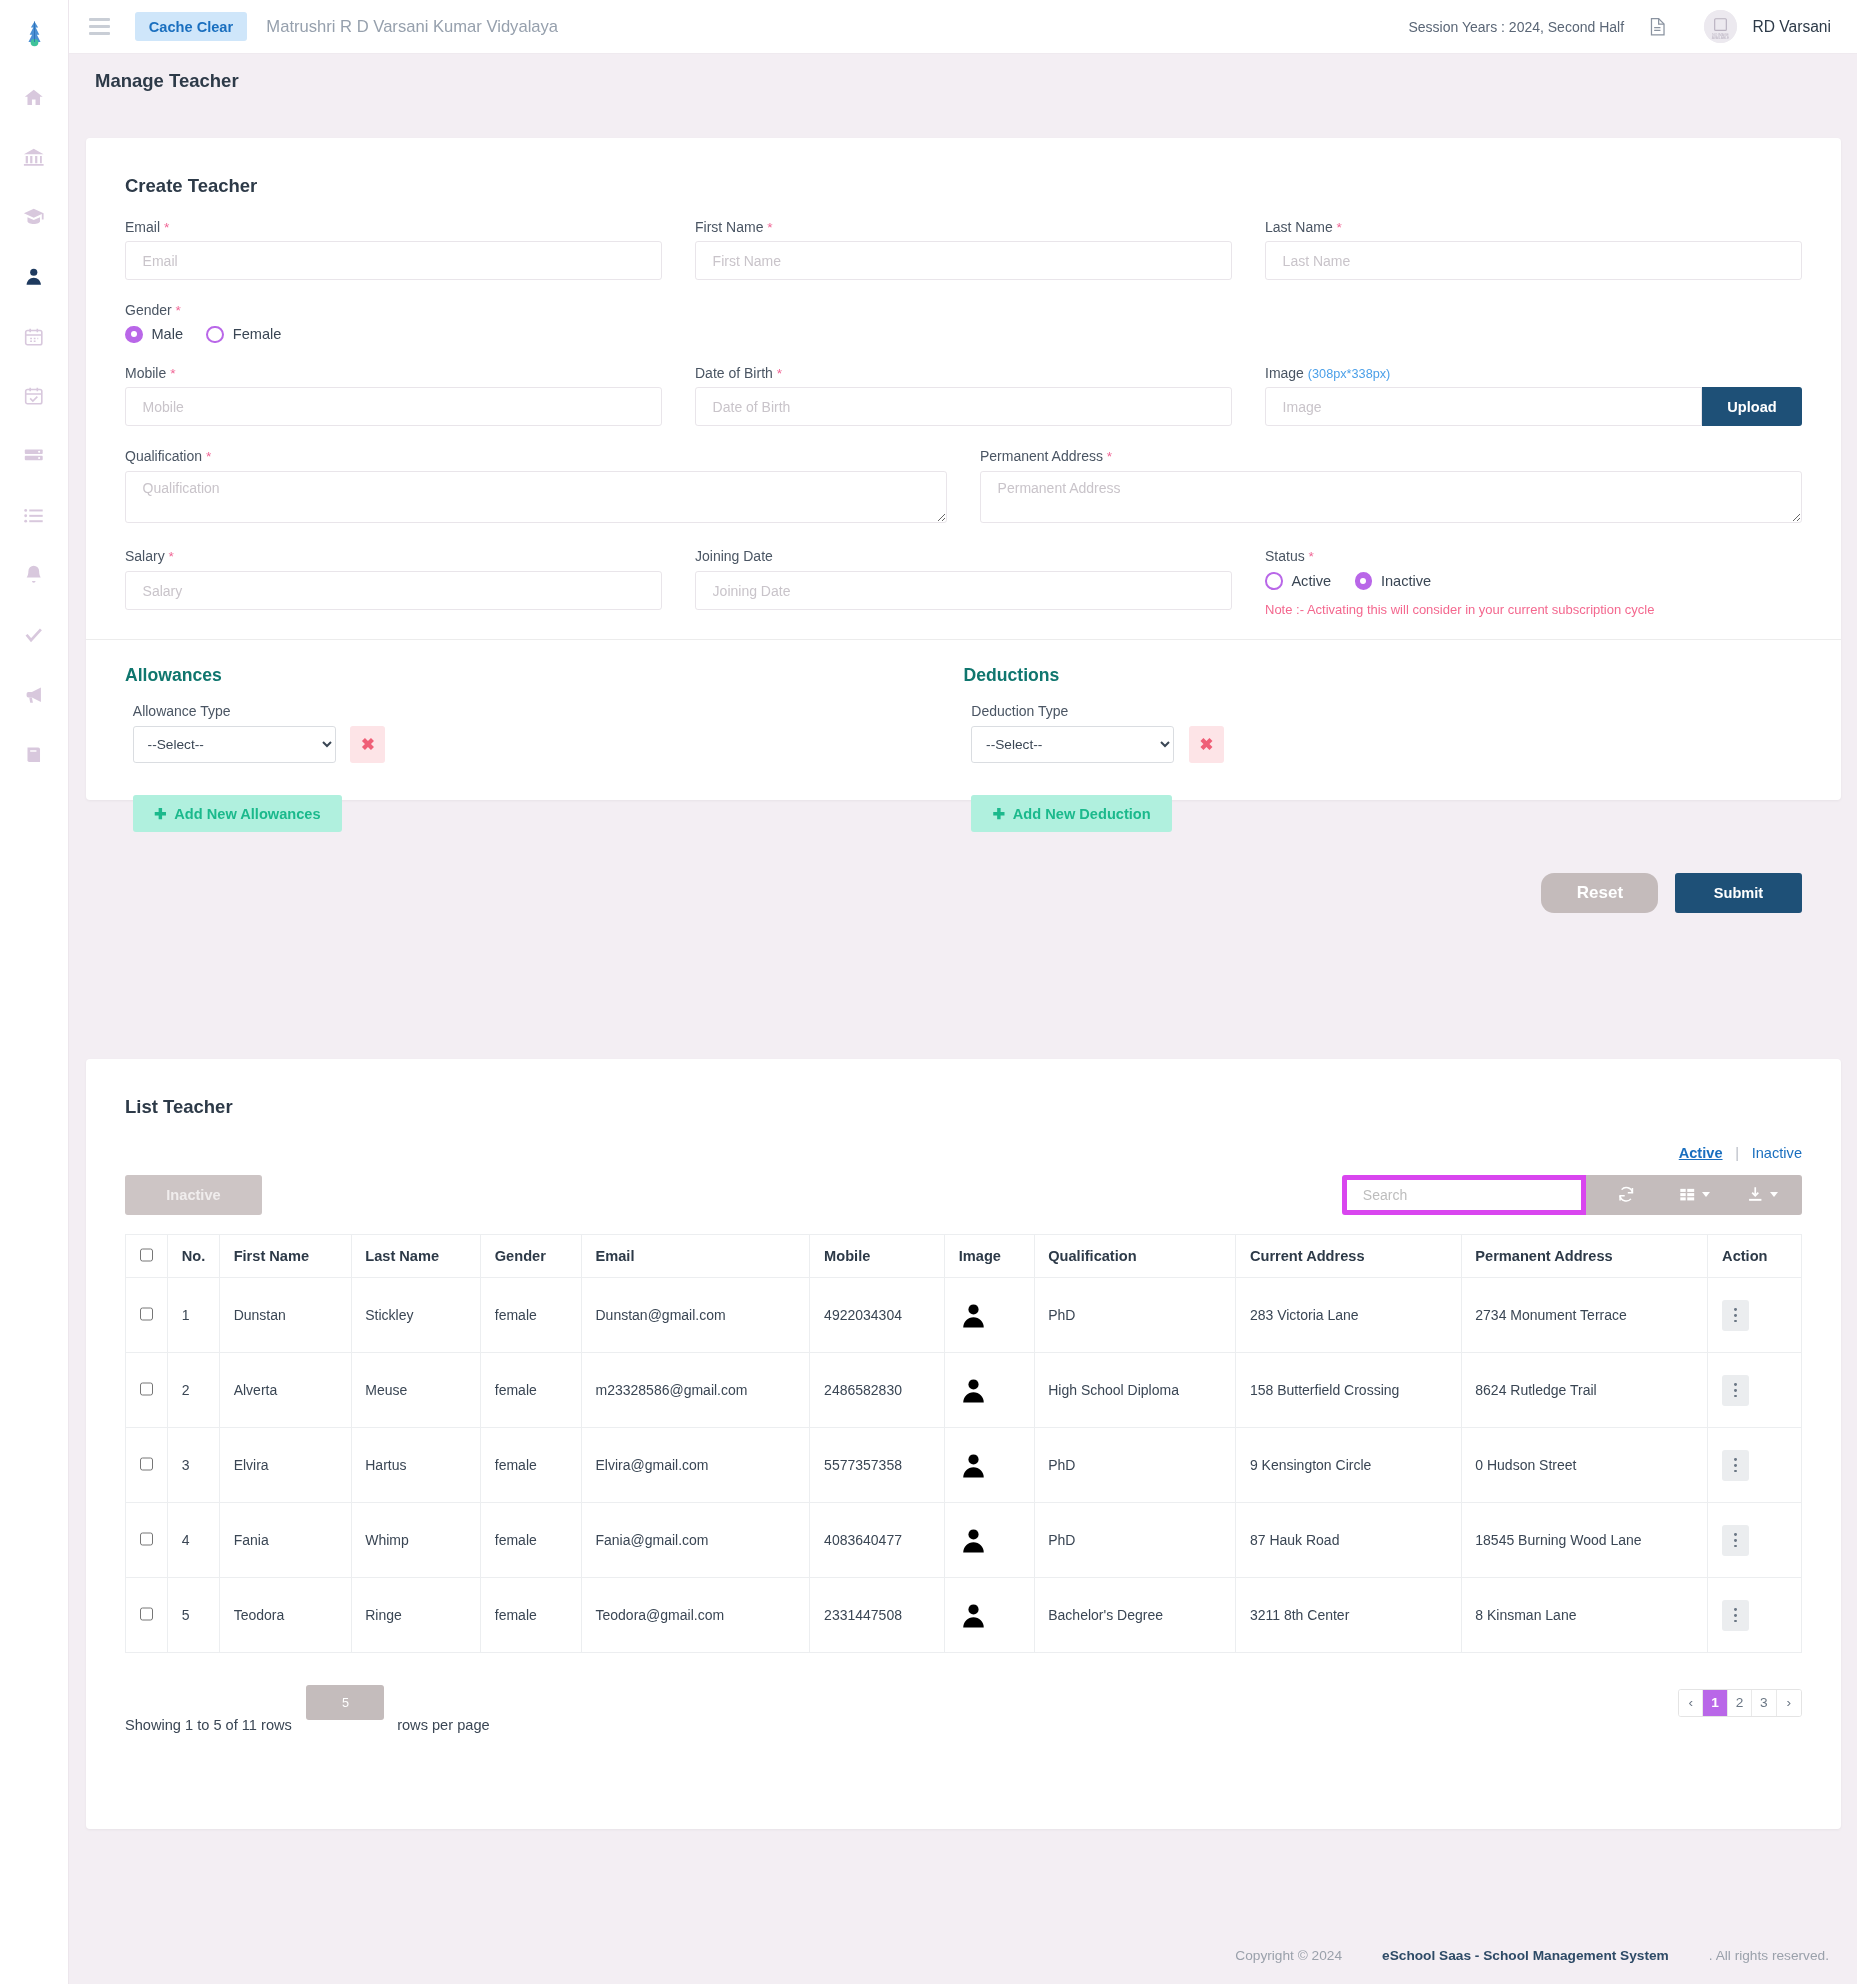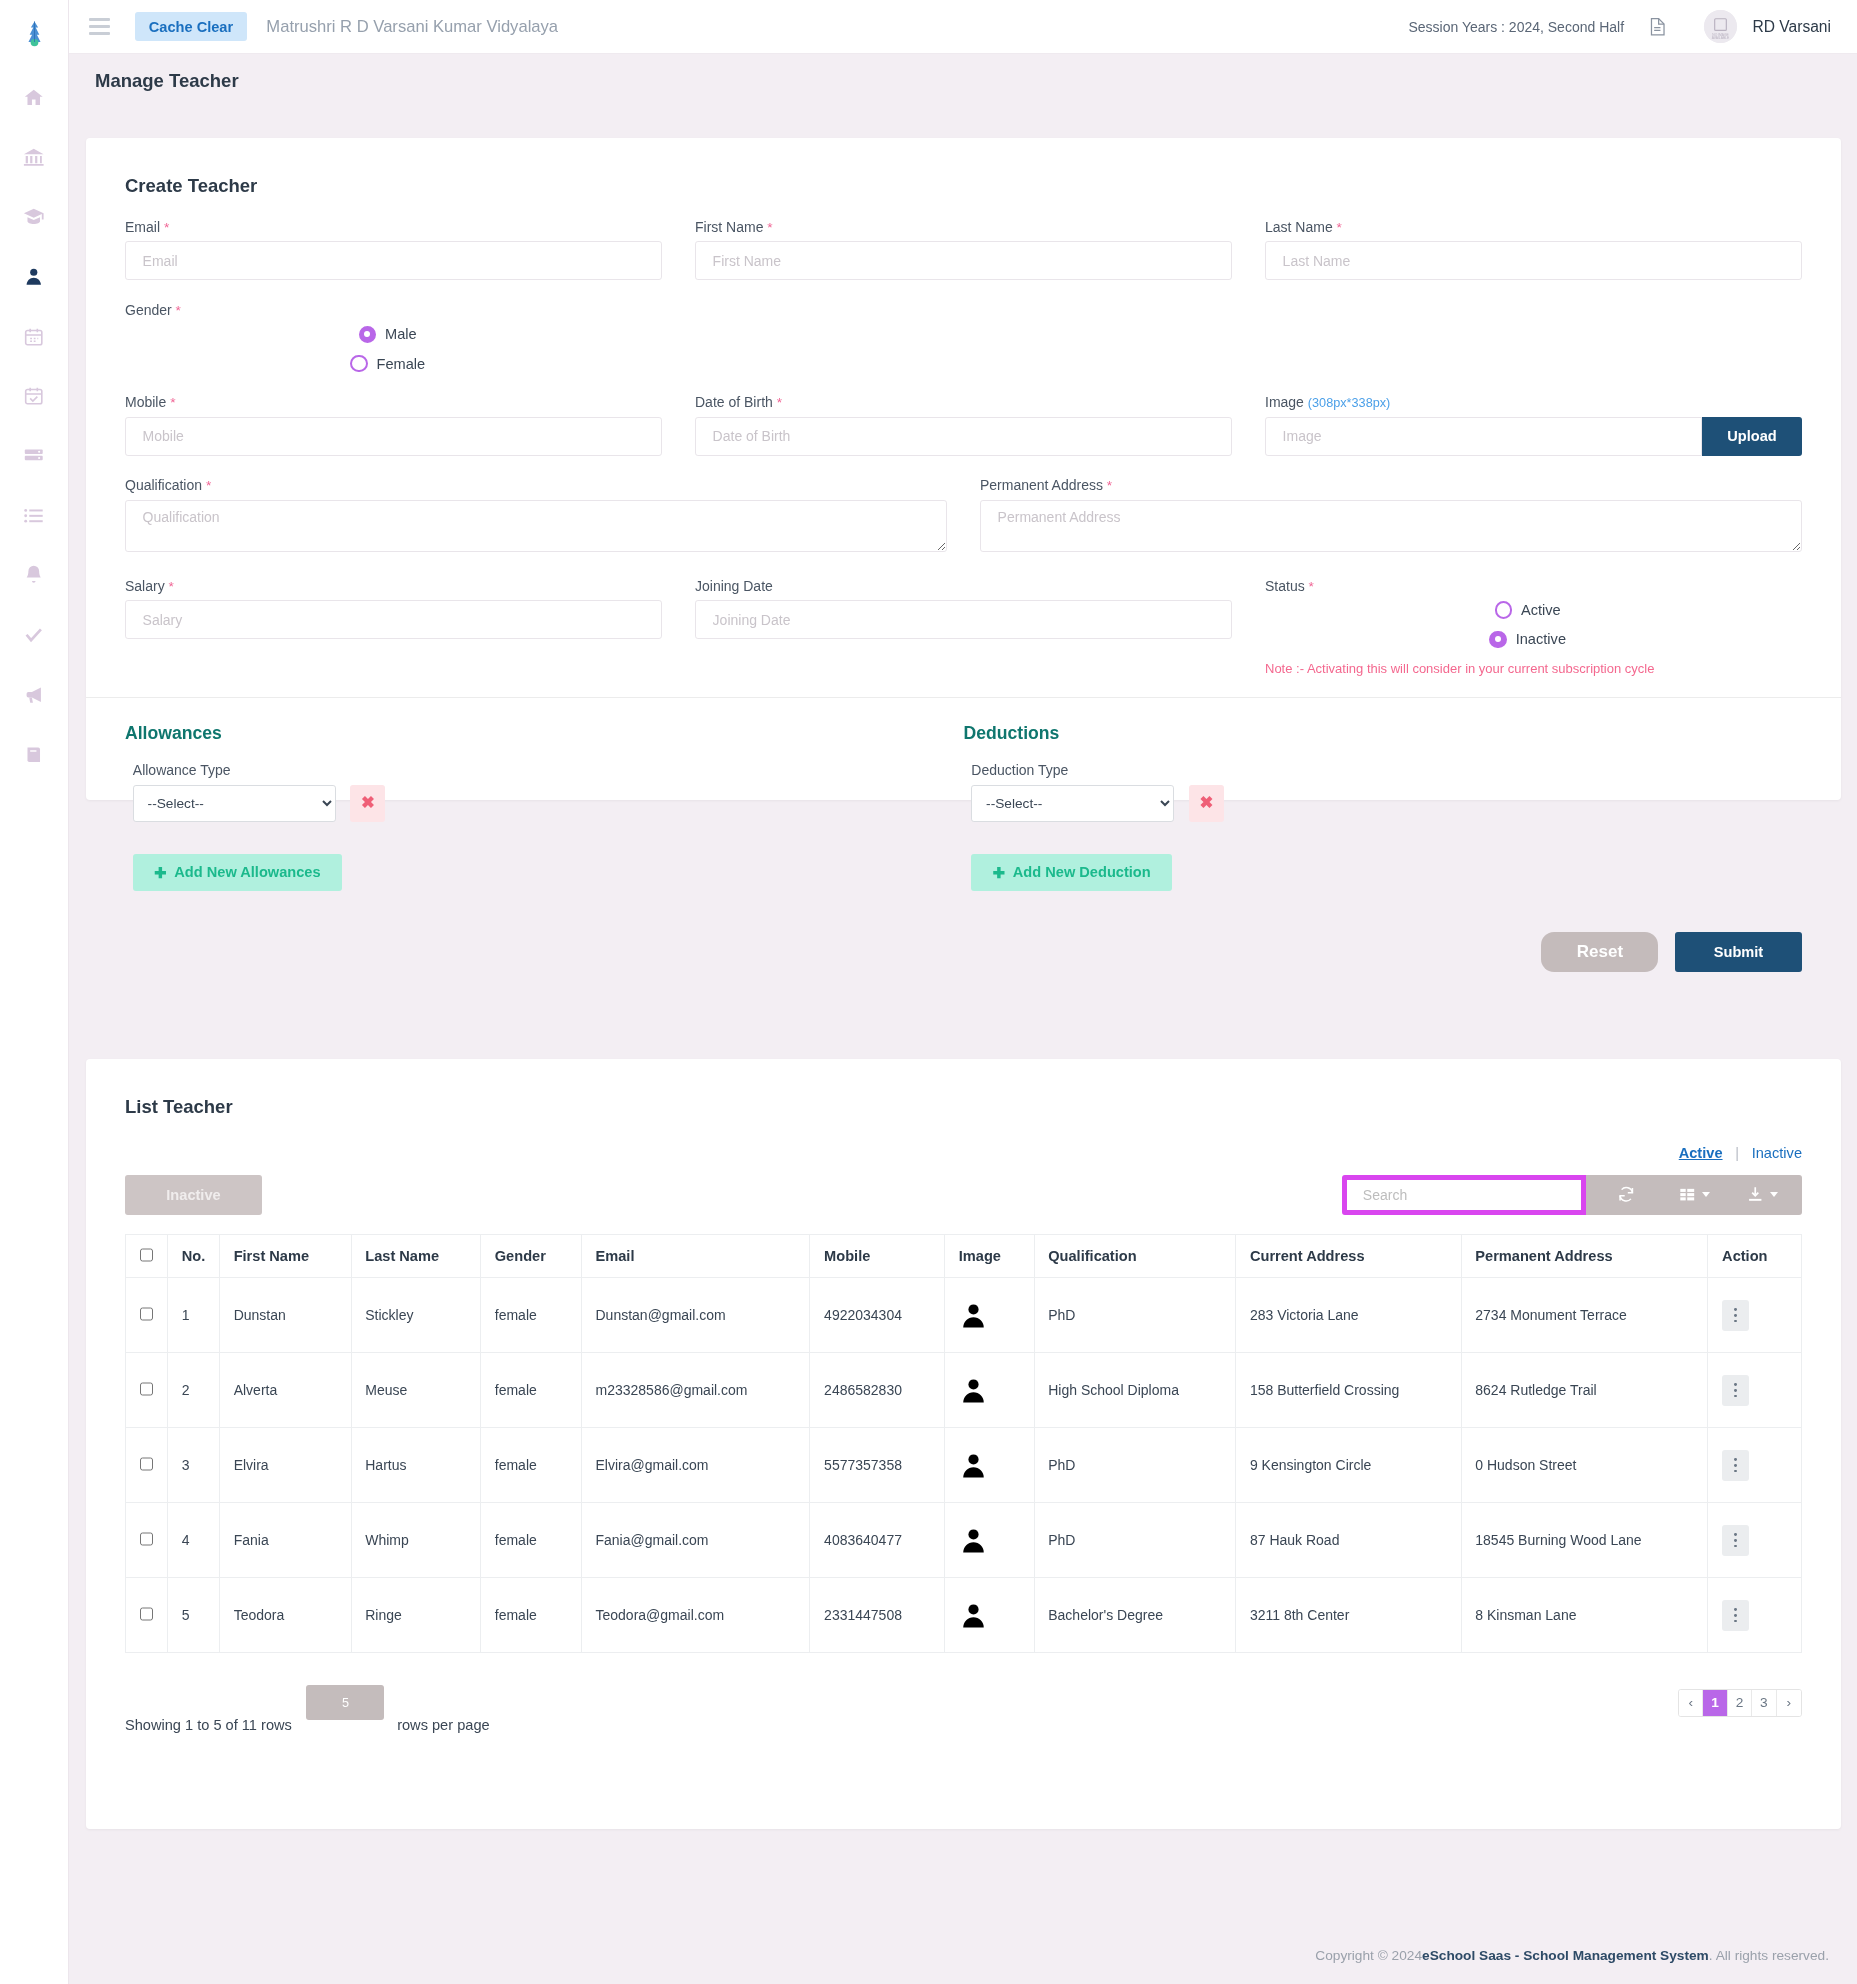--- a/index.html
+++ b/index.html
@@ -135,21 +135,21 @@
   .inp-with-btn .inp { border-top-right-radius:0; border-bottom-right-radius:0; }
   .upload-btn {
     width: 125px; height: 39px;
     background: #1e5077; color: #fff;
     border: none; border-radius: 0 2.9px 2.9px 0;
     font-size: 14.6px; font-weight: bold;
     cursor: pointer;
     font-family: "Liberation Sans", sans-serif;
   }
 
-  .radio-row { display: flex; align-items: center; gap: 11.7px; margin-top: 7.8px; flex-direction: column; }
+  .radio-row { display: flex; align-items: center; gap: 11.7px; margin-top: 7.8px; }
   .radio-item { display: flex; align-items: center; gap: 8.8px; cursor: pointer; margin-right: 11.7px; }
   .radio {
     width: 17.6px; height: 17.6px; border-radius: 50%;
     border: 2px solid #b967e8; background: #fff;
     display: flex; align-items: center; justify-content: center;
   }
   .radio.checked { background: #b967e8; border-color: #b967e8; }
   .radio.checked::after { content:''; width: 5.9px; height: 5.9px; border-radius: 50%; background: #fff; }
   .radio-label { font-size: 14.6px; color: #3a4654; }
   .note-text { color: #f4688f; font-size: 13px; margin-top: 12.7px; }
@@ -289,21 +289,21 @@
   }
   .pg:last-child { border-right: none; }
   .pg.active { background: #b967e8; color: #fff; font-weight: bold; }
 
   
   .footer {
     position: absolute; left: 69px; top: 1926px;
     width: 1789px; height: 59px;
     display: flex; align-items: center; justify-content: flex-end;
     padding-right: 29px;
-    font-size: 13.7px; color: #9aa1ab;
+    font-size: 13.7px; color: #9aa1ab; gap: 40px;
   }
   .footer b { color: #2d4a66; }
 </style>
 </head>
 <body>
 
 <div class="sidebar">
   <div class="brand-logo">
     <svg viewBox="0 0 24 24" width="29" height="29">
       <path d="M12 2 L9 7 L11 7 L8 13 L10 13 L7 19 L12 19 L17 19 L14 13 L16 13 L13 7 L15 7 Z" fill="#4a8fd4"></path>

